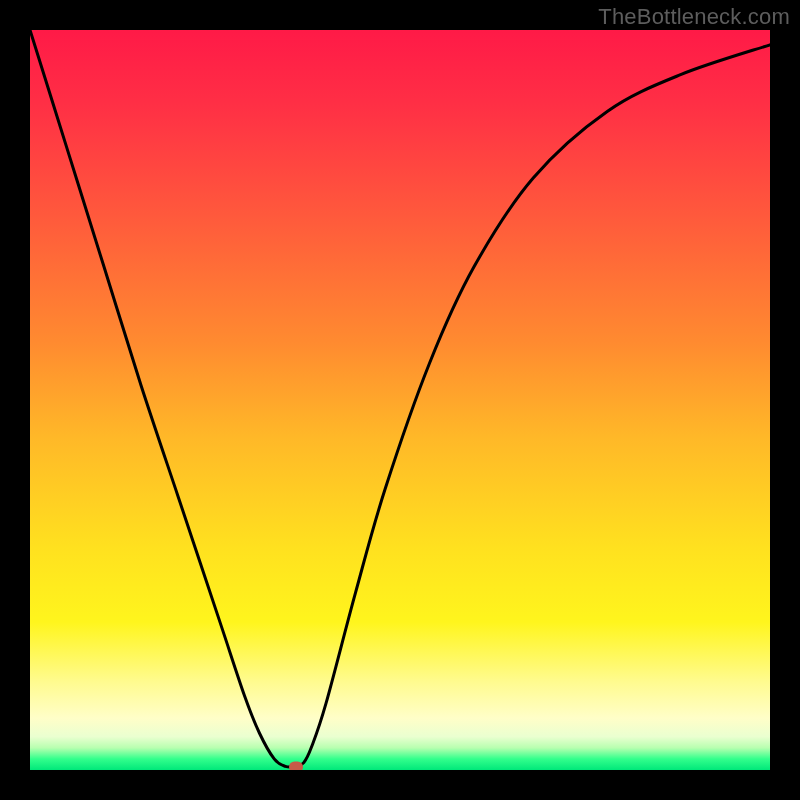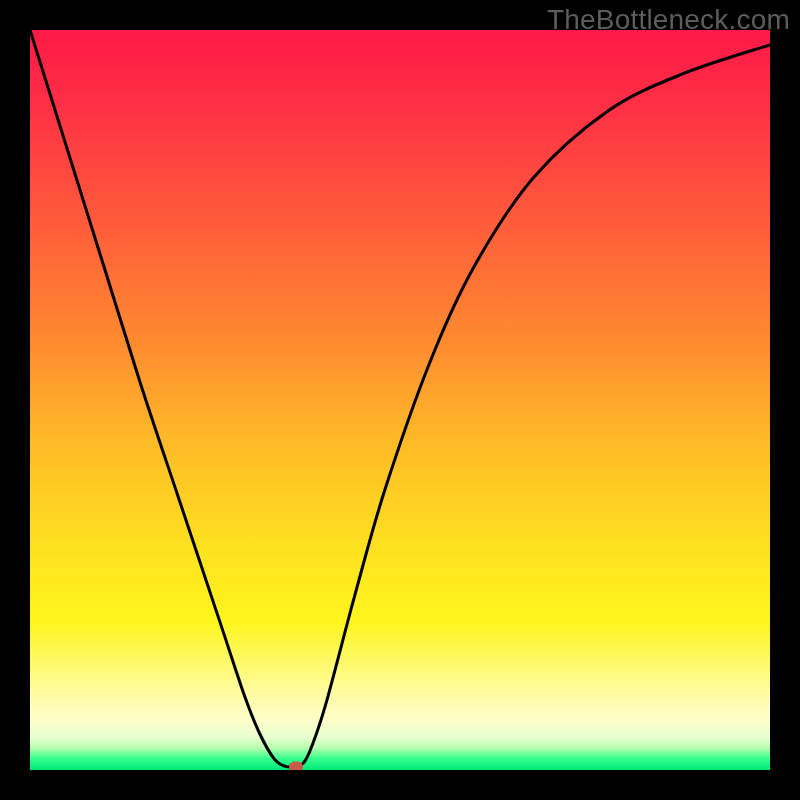--- a/index.html
+++ b/index.html
@@ -15,21 +15,21 @@
     position: relative;
     width: 800px;
     height: 800px;
     background: #000;
   }
   .watermark {
     position: absolute;
     top: 4px;
     right: 10px;
     color: #5d5d5d;
-    font-size: 28px;
+    font-size: 22px;
     font-weight: 500;
     letter-spacing: 0.2px;
     z-index: 3;
   }
   .plot-area {
     position: absolute;
     left: 30px;
     top: 30px;
     width: 740px;
     height: 740px;

